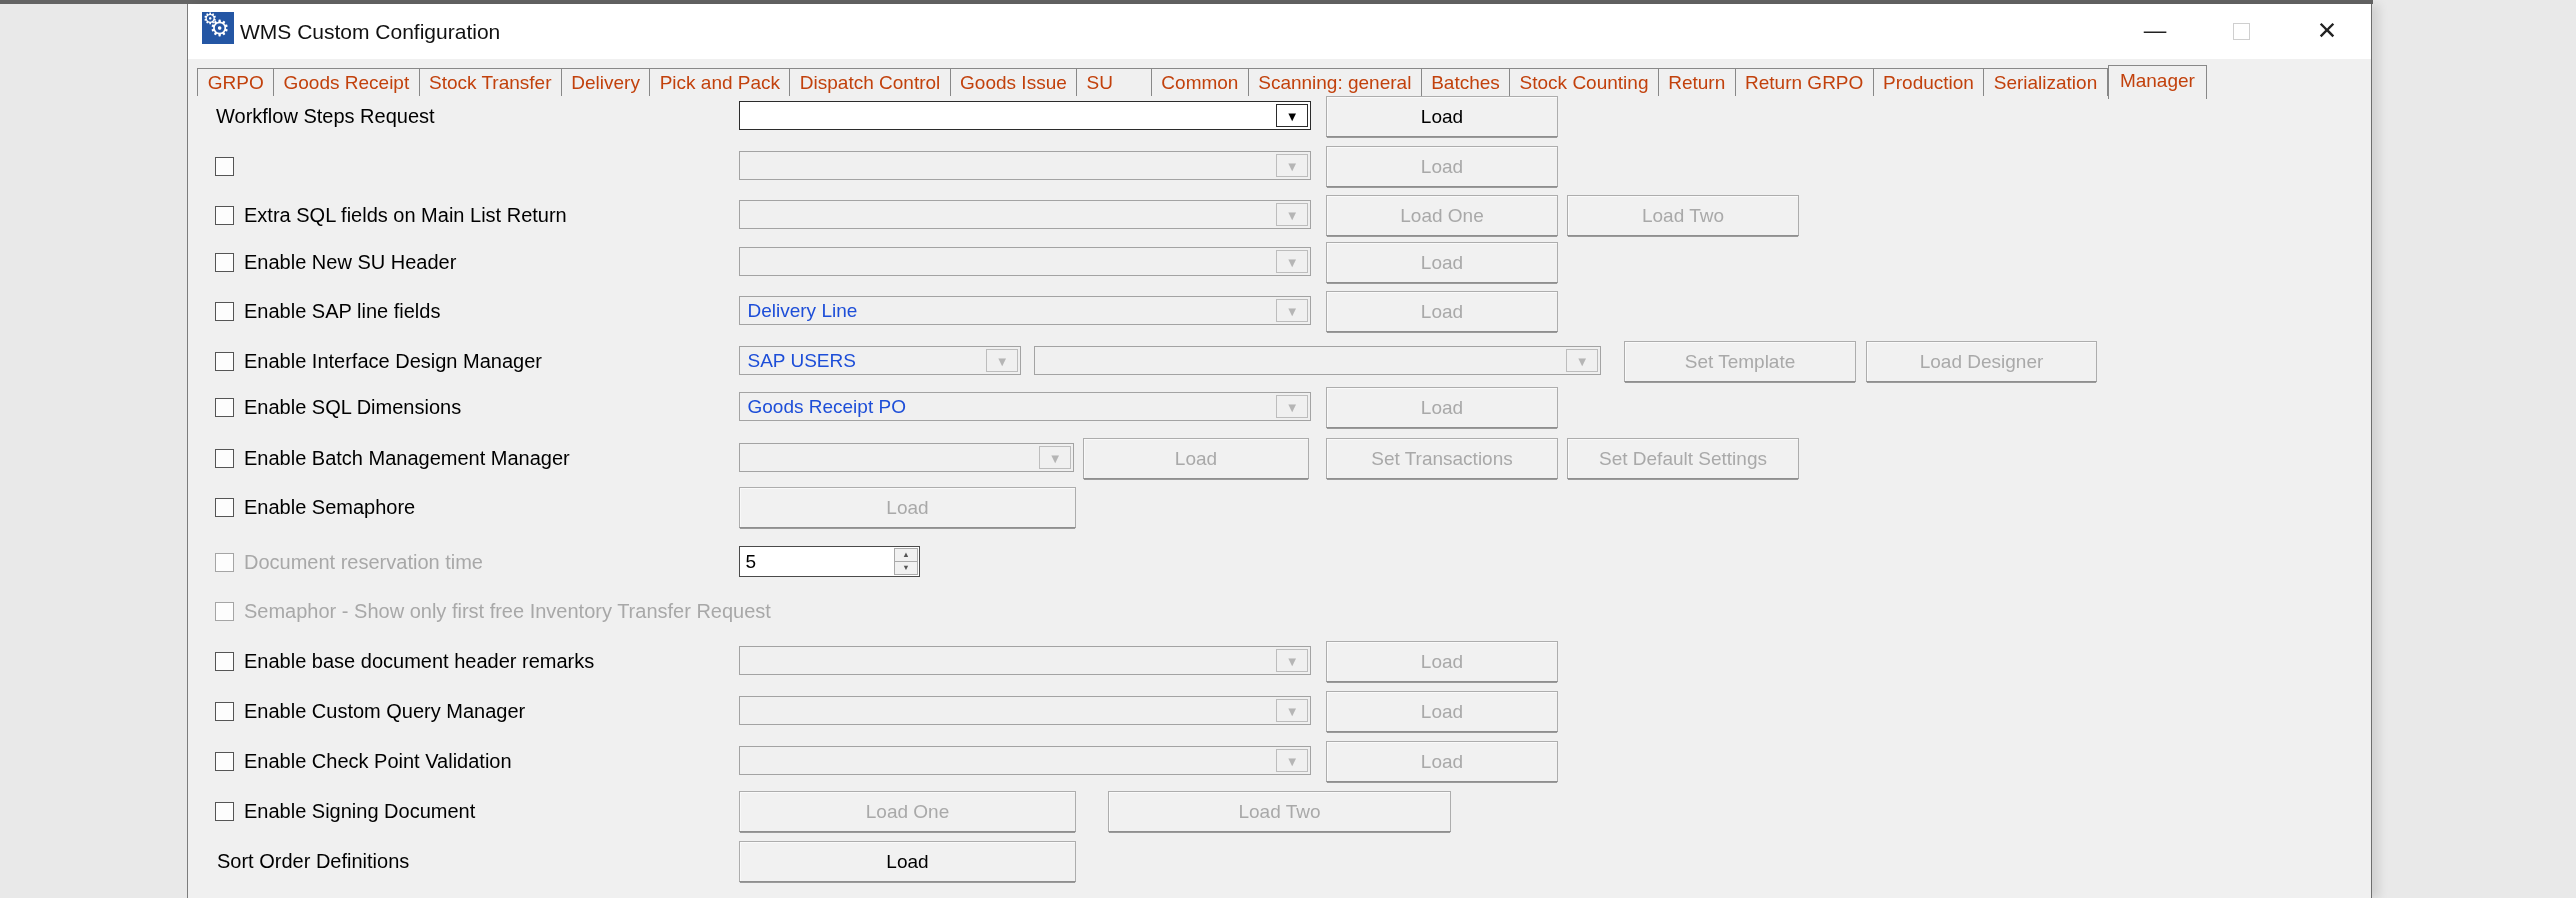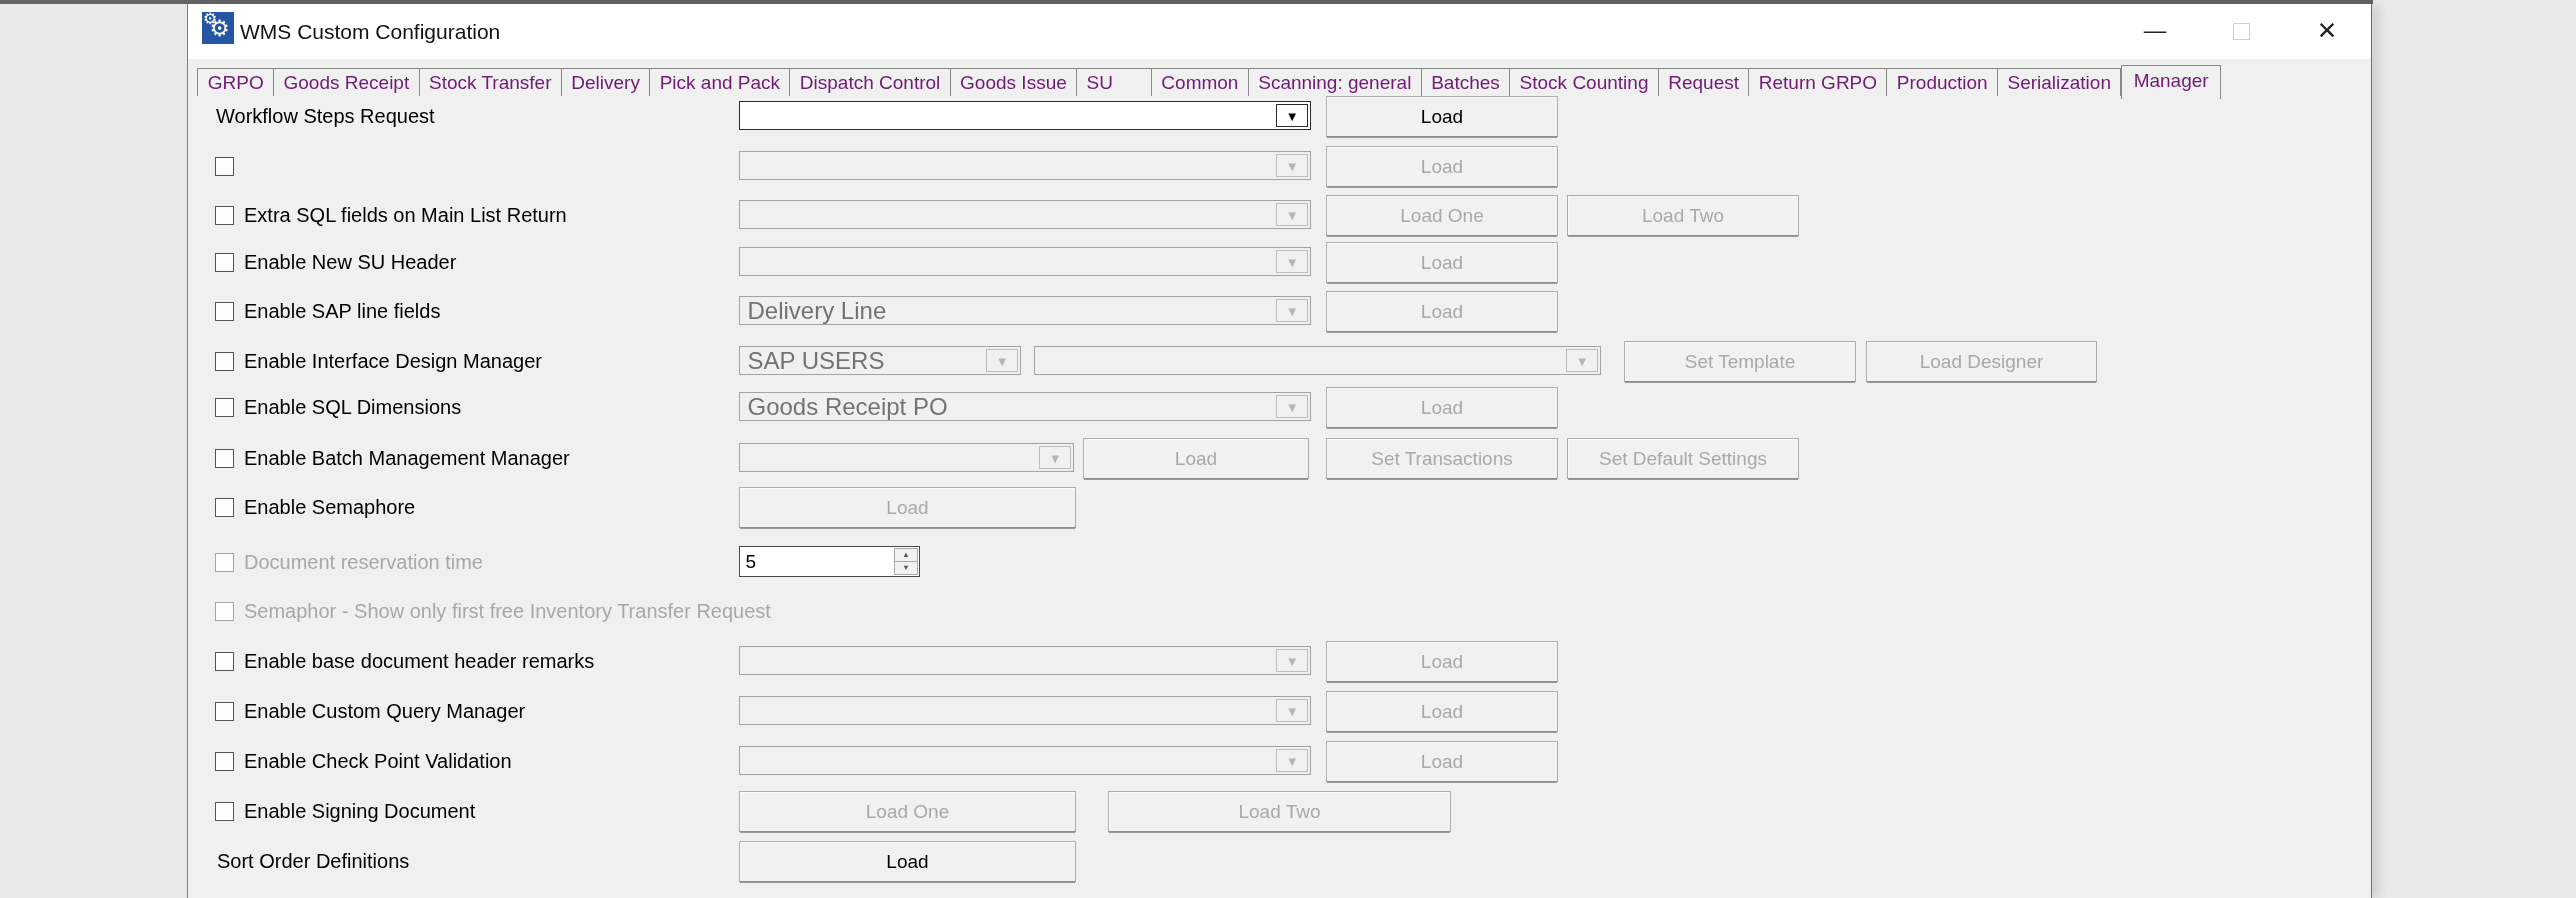--- a/index.html
+++ b/index.html
@@ -17,40 +17,40 @@
   .title-text { position:absolute; left:52px; top:0; height:55px; line-height:55px;
                 font-size:21px; color:#111; }
   .win-btn { position:absolute; top:0; width:62px; height:53px; text-align:center; line-height:53px; }
   .win-btn.min   { left:1936px; font-size:22.6px; color:#222; }
   .win-btn.max   { left:2022px; }
   .win-btn.max .box { display:inline-block; width:17px; height:17px; border:1.9px solid #cfcfcf;
                       vertical-align:middle; }
   .win-btn.close { left:2108px; font-size:24.5px; color:#222; }
   
   .tabs { position:absolute; left:9.4px; top:58px; display:flex; align-items:flex-end; }
-  .tab { height:28px; line-height:27px; padding:0 9.4px; font-size:19px; color:#701a75;
+  .tab { height:28px; line-height:27px; padding:0 9.4px; font-size:19px; color:#c2410c;
          border-top:0.9px solid #888; border-right:0.9px solid #888; white-space:nowrap;
          background:#f0f0f0; }
   .tab:first-child { border-left:0.9px solid #888; }
   .tab.tab-su { padding-right:38px; }
   .tab.selected { height:34px; line-height:29px; position:relative; top:2.8px;
                   border-left:0.9px solid #888; padding:0 11.3px; background:#f0f0f0; z-index:2; }
   
   .row { position:absolute; left:0; width:2185px; height:49px; }
   .cb { position:absolute; left:27px; top:15px; width:19px; height:19px; background:#fdfdfd;
         border:1.9px solid #555; }
   .cb.dim { border-color:#a5a5a5; }
   .row-label { position:absolute; left:56px; top:0; height:49px; line-height:49px;
                font-size:20px; color:#000; white-space:nowrap; }
   .row-label.noCb { left:28px; }
   .row-label.dim { color:#a8a8a8; }
   .combo { position:absolute; top:9.4px; height:29px; background:#f0f0f0;
            border:0.9px solid #a3a3a3; }
   .combo .combo-text { position:absolute; left:7.5px; top:0; height:27px; line-height:27px;
-                       font-size:24px; color:#737373; white-space:nowrap; }
+                       font-size:19px; color:#1d4ed8; white-space:nowrap; }
   .combo .combo-btn { position:absolute; right:1.9px; top:1.9px; bottom:1.9px; width:32px;
                       border:0.9px solid #bdbdbd; text-align:center; line-height:23.5px;
                       font-size:13px; color:#b5b5b5; background:#f0f0f0; }
   .combo.enabled { background:#ffffff; border-color:#2b2b2b; }
   .combo.enabled .combo-btn { border-color:#2b2b2b; color:#000; background:#ffffff; }
   .btn { position:absolute; top:3.8px; height:41px; background:#f1f1f1; text-align:center;
          line-height:40px; font-size:19px; color:#a9a9a9; border:0.9px solid #adadad;
          border-bottom-color:#8f8f8f; box-shadow:inset 0.9px 0.9px 0 #fafafa, 0 1.9px 0 -0.9px #9a9a9a; }
   .btn.enabled { color:#000; }
   .spin { position:absolute; left:551px; top:8.5px; width:181px; height:31px; background:#ffffff;
@@ -86,21 +86,21 @@
     <div class="tab">Stock Transfer</div>
     <div class="tab">Delivery</div>
     <div class="tab">Pick and Pack</div>
     <div class="tab">Dispatch Control</div>
     <div class="tab">Goods Issue</div>
     <div class="tab tab-su">SU</div>
     <div class="tab">Common</div>
     <div class="tab">Scanning: general</div>
     <div class="tab">Batches</div>
     <div class="tab">Stock Counting</div>
-    <div class="tab">Request</div>
+    <div class="tab">Return</div>
     <div class="tab">Return GRPO</div>
     <div class="tab">Production</div>
     <div class="tab">Serialization</div>
     <div class="tab selected">Manager</div>
   </div>
 
   <div class="row" style="top:88px">
     <div class="row-label noCb">Workflow Steps Request</div>
     <div class="combo enabled" style="left:551px;width:572px">
       <span class="combo-text"></span>

